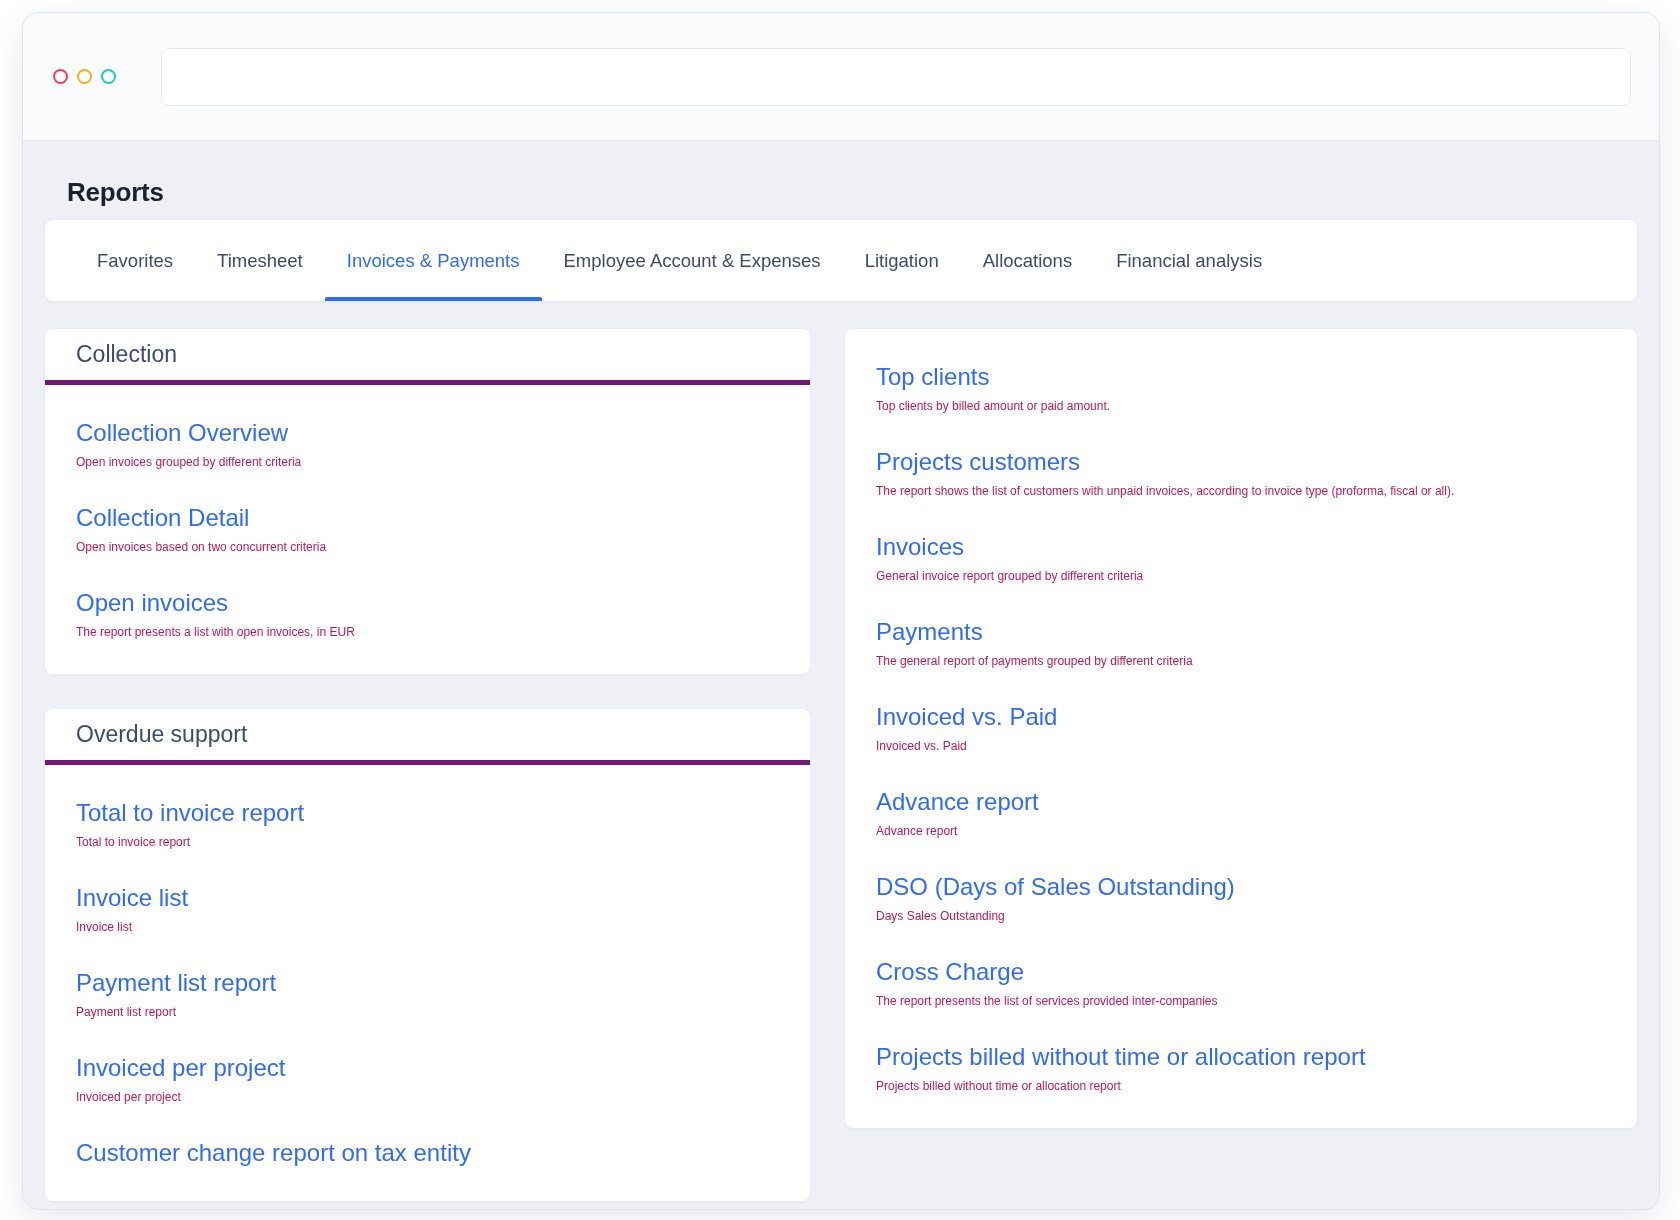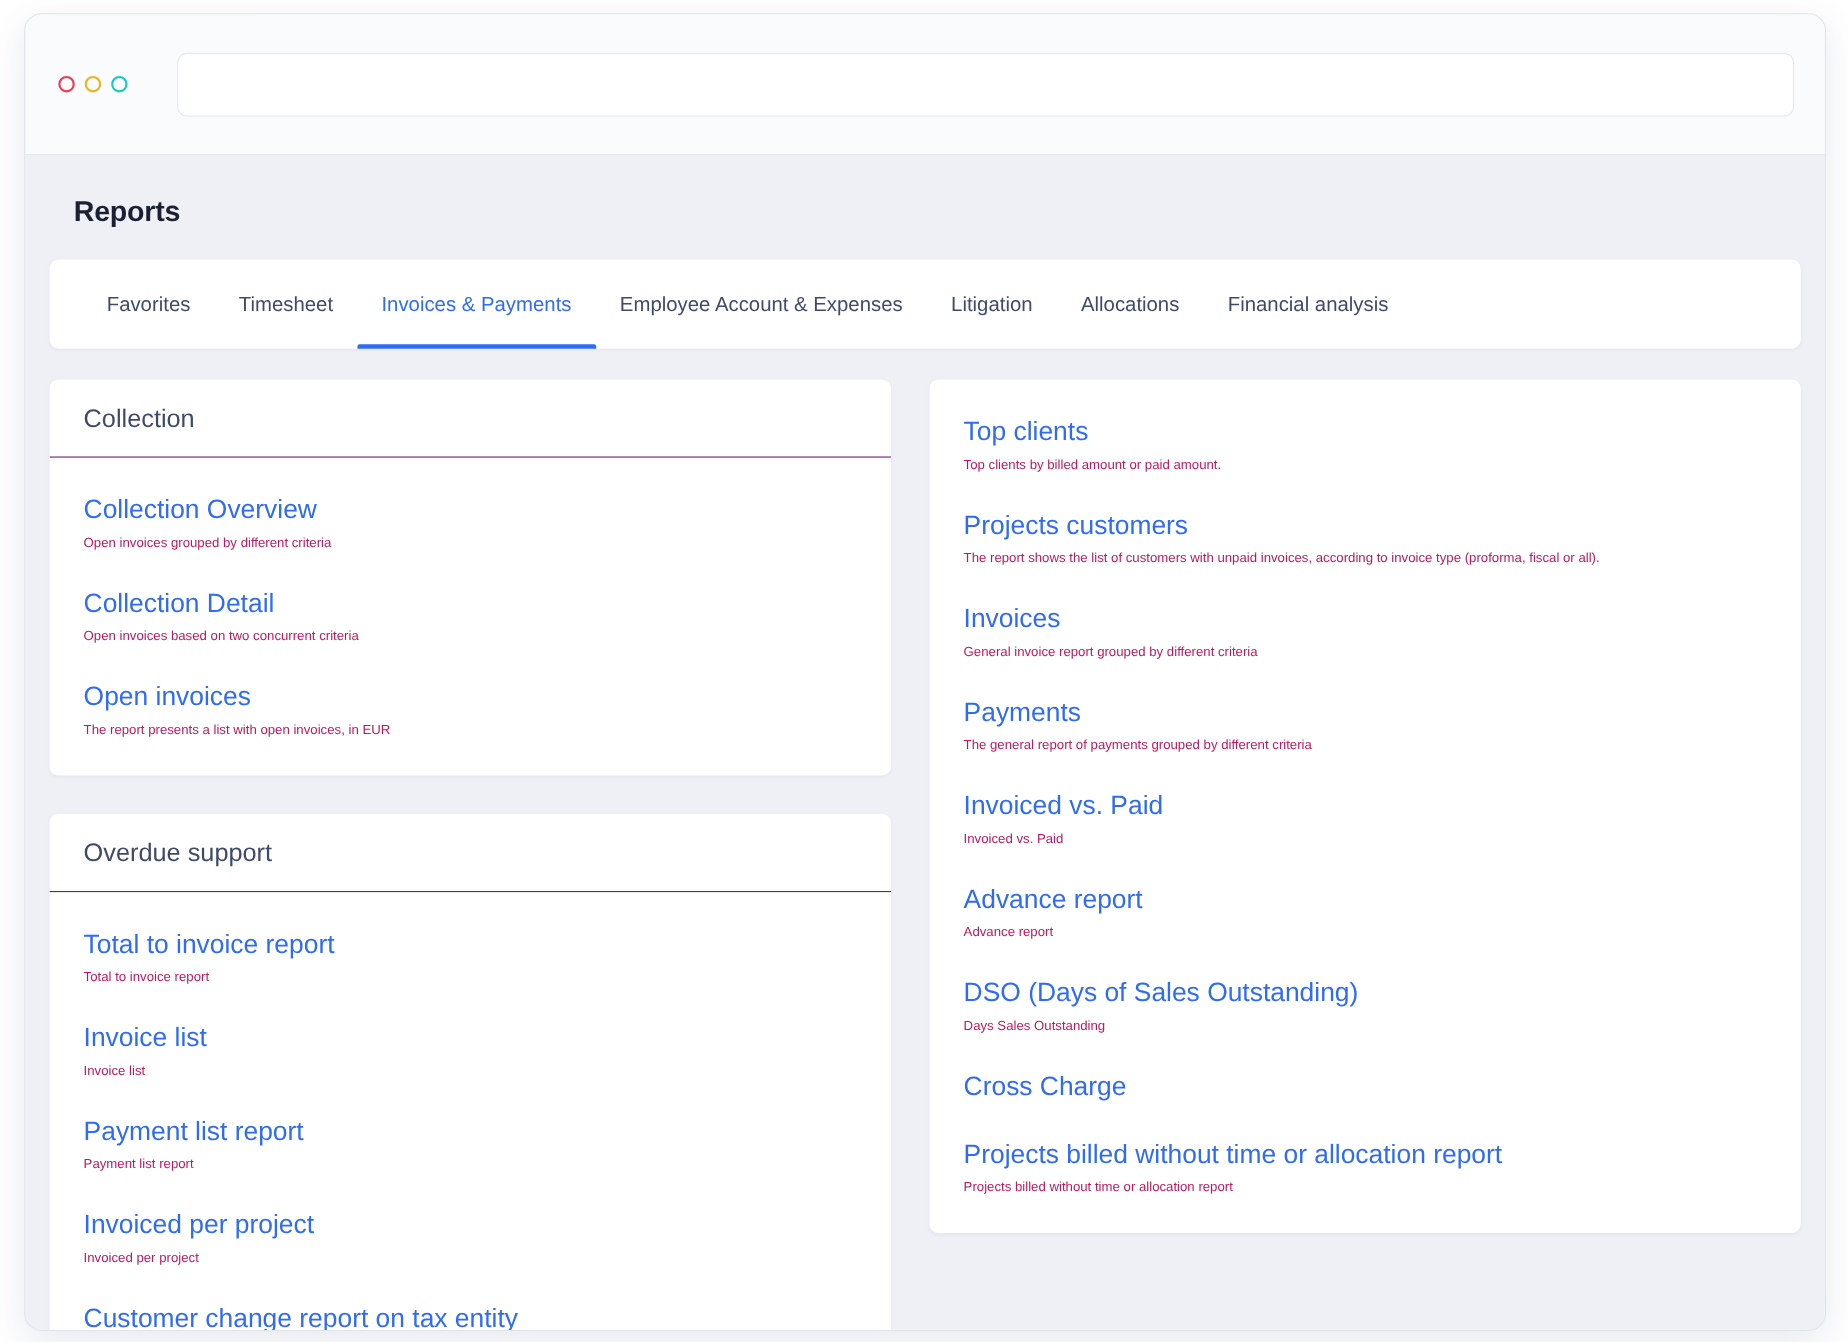--- a/index.html
+++ b/index.html
@@ -77,21 +77,21 @@
   .page-title {
     font-size: 26px;
     font-weight: 700;
     color: #1b2033;
     letter-spacing: -0.2px;
     margin: 36px 0 0 22px;
   }
 
   
   .tabbar {
-    margin-top: 28px;
+    margin-top: 12px;
     background: #ffffff;
     border-radius: 8px;
     height: 81px;
     display: flex;
     align-items: stretch;
     padding: 0 30px;
     box-sizing: border-box;
     box-shadow: 0 1px 3px rgba(80, 95, 140, 0.07);
   }
   .tab {
@@ -127,25 +127,25 @@
   .col-left  { max-width: 765px; }
 
   .card {
     background: #ffffff;
     border-radius: 8px;
     box-shadow: 0 1px 3px rgba(80, 95, 140, 0.07);
     overflow: hidden;
     margin-bottom: 35px;
   }
   .card-header {
-    height: 71px;
+    height: 56px;
     display: flex;
     align-items: center;
     padding: 0 31px;
-    border-bottom: 1px solid #701a75;
+    border-bottom: 5px solid #701a75;
     box-sizing: border-box;
   }
   .card-title {
     font-size: 23px;
     font-weight: 400;
     color: #3f4a6b;
   }
   .card-body {
     padding: 33px 31px 33px 31px;
   }
@@ -296,20 +296,21 @@
             <div class="report-item">
               <a class="report-link">Advance report</a>
               <div class="report-desc">Advance report</div>
             </div>
             <div class="report-item">
               <a class="report-link">DSO (Days of Sales Outstanding)</a>
               <div class="report-desc">Days Sales Outstanding</div>
             </div>
             <div class="report-item">
               <a class="report-link">Cross Charge</a>
+              <div class="report-desc">The report presents the list of services provided inter-companies</div>
             </div>
             <div class="report-item">
               <a class="report-link">Projects billed without time or allocation report</a>
               <div class="report-desc">Projects billed without time or allocation report</div>
             </div>
 
           </div>
         </section>
 
       </div>

